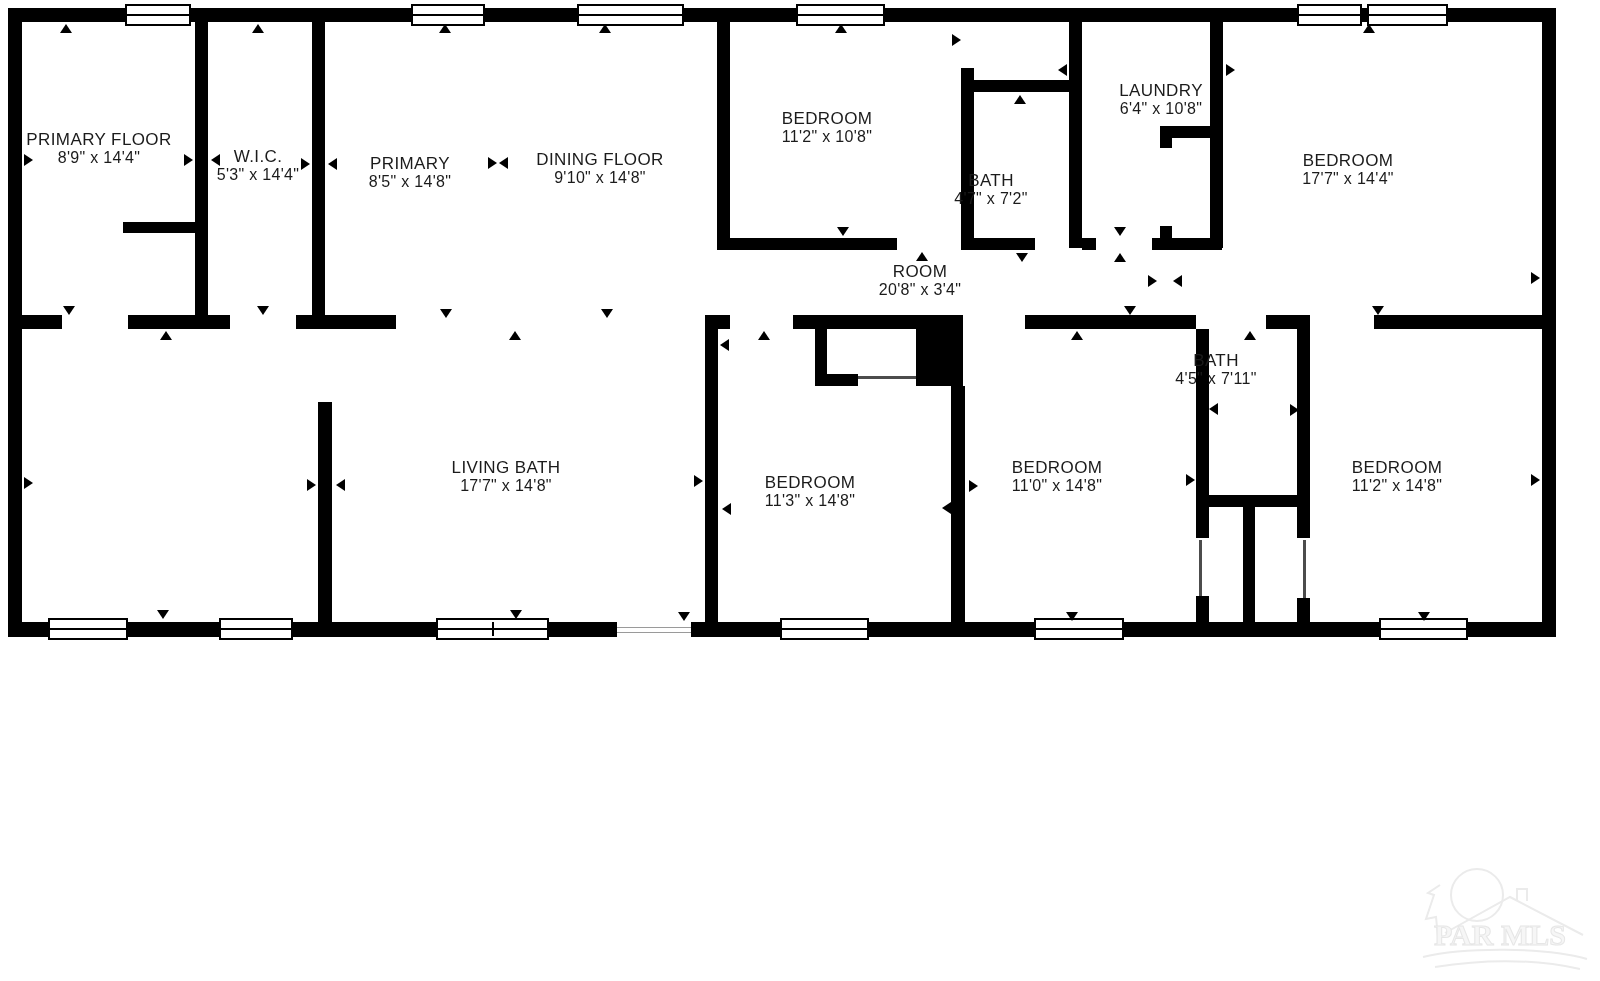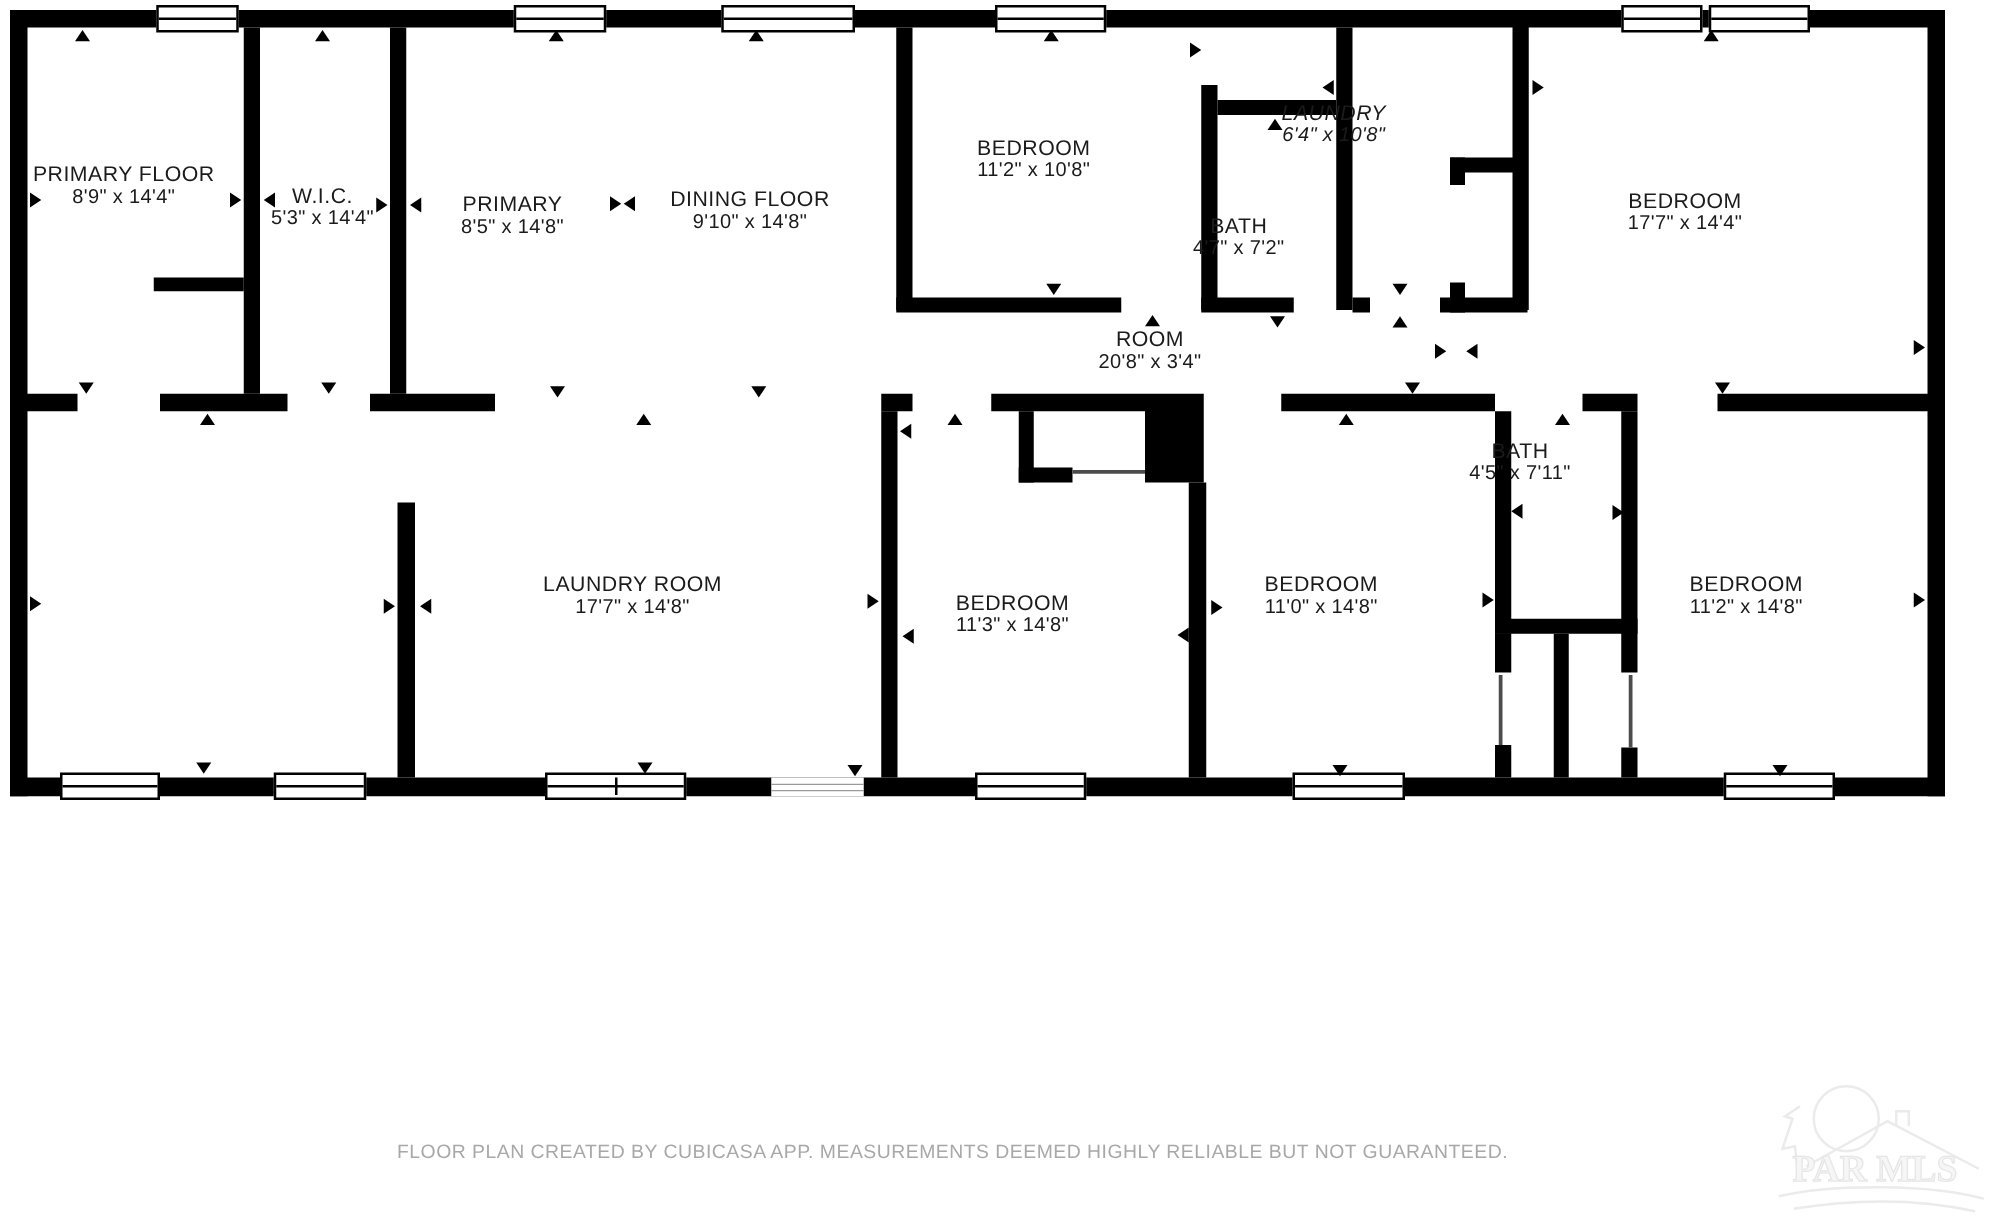--- a/index.html
+++ b/index.html
@@ -20,21 +20,20 @@
   .room-label{position:absolute;transform:translate(-50%,-50%);text-align:center;color:#1b1b1b;white-space:nowrap;}
   .room-label .nm{display:block;font-size:17px;line-height:18px;letter-spacing:.4px;}
   .room-label .dm{display:block;font-size:16px;line-height:18px;letter-spacing:.3px;}
   #footer-text{position:absolute;top:913px;left:762px;transform:translateX(-50%);font-size:15.5px;letter-spacing:.4px;color:#a8a8a8;white-space:nowrap;}
   #watermark{position:absolute;left:1405px;top:855px;width:190px;height:120px;}
 </style>
 </head>
 <body>
 
 <div id="plan">
-  <div id="footer-text">FLOOR PLAN CREATED BY CUBICASA APP. MEASUREMENTS DEEMED HIGHLY RELIABLE BUT NOT GUARANTEED.</div>
   <svg id="watermark" viewBox="0 0 190 120" aria-hidden="true">
     <g fill="none" stroke="#ebebeb" stroke-width="2">
       <circle cx="72" cy="40" r="26"></circle>
       <path d="M35 30 l-12 8 6 2 -8 24 10 -2 2 20"></path>
       <path d="M40 78 L105 42 L178 80"></path>
       <path d="M112 46 l0 -12 10 0 0 12"></path>
       <path d="M18 102 C 60 92, 140 92, 182 104"></path>
       <path d="M30 112 C 80 104, 130 104, 175 114"></path>
     </g>
     <text x="95" y="90" text-anchor="middle" font-size="30" font-family="Liberation Serif, serif" font-weight="bold" fill="#f6f6f6" stroke="#e6e6e6" stroke-width="1">PAR MLS</text>
@@ -194,34 +193,34 @@
       <span class="dm">9'10" x 14'8"</span>
     </div>
     <div class="room-label" style="left: 827px; top: 128px;">
       <span class="nm">BEDROOM</span>
       <span class="dm">11'2" x 10'8"</span>
     </div>
     <div class="room-label" style="left: 991px; top: 190px;">
       <span class="nm">BATH</span>
       <span class="dm">4'7" x 7'2"</span>
     </div>
-    <div class="room-label" style="left: 1067px; top: 100px; font-style: italic;">
+    <div class="room-label" style="left: 1161px; top: 100px;">
       <span class="nm">LAUNDRY</span>
       <span class="dm">6'4" x 10'8"</span>
     </div>
     <div class="room-label" style="left: 1348px; top: 170px;">
       <span class="nm">BEDROOM</span>
       <span class="dm">17'7" x 14'4"</span>
     </div>
     <div class="room-label" style="left: 920px; top: 281px;">
       <span class="nm">ROOM</span>
       <span class="dm">20'8" x 3'4"</span>
     </div>
     <div class="room-label" style="left: 506px; top: 477px;">
-      <span class="nm">LAUNDRY ROOM</span>
+      <span class="nm">LIVING BATH</span>
       <span class="dm">17'7" x 14'8"</span>
     </div>
     <div class="room-label" style="left: 810px; top: 492px;">
       <span class="nm">BEDROOM</span>
       <span class="dm">11'3" x 14'8"</span>
     </div>
     <div class="room-label" style="left: 1057px; top: 477px;">
       <span class="nm">BEDROOM</span>
       <span class="dm">11'0" x 14'8"</span>
     </div>

